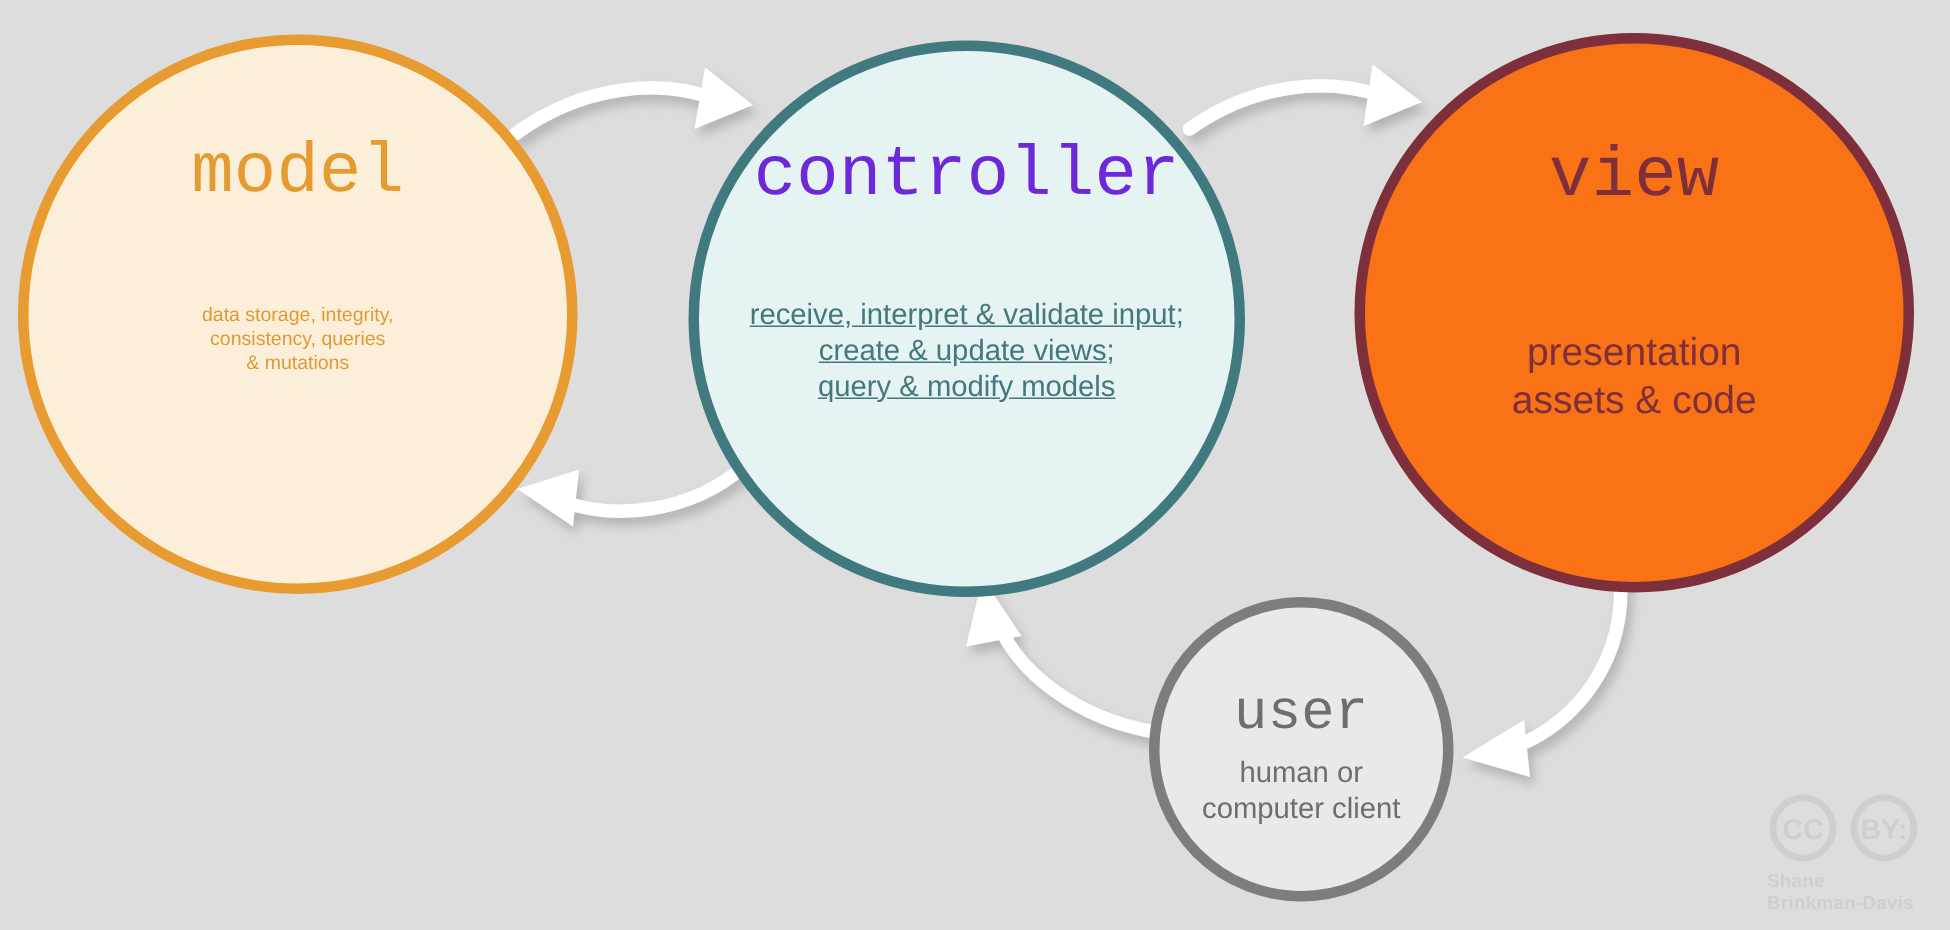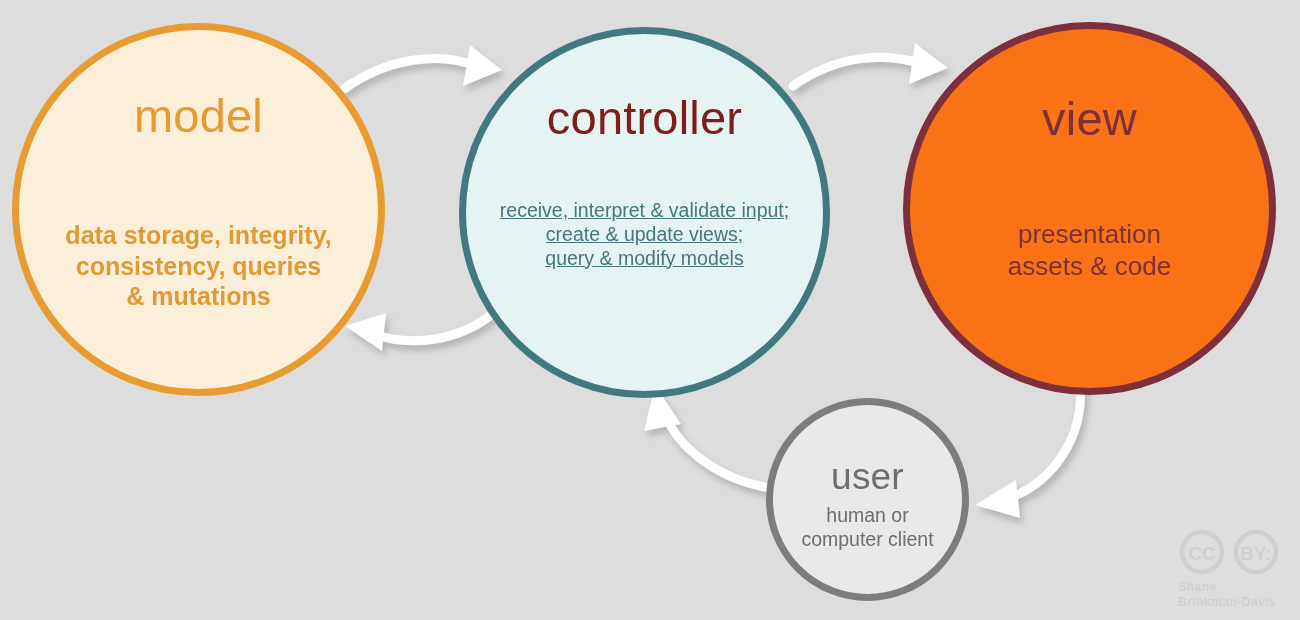--- a/index.html
+++ b/index.html
@@ -34,55 +34,55 @@
     box-sizing: border-box;
     display: flex;
     flex-direction: column;
     align-items: center;
     text-align: center;
   }
   .node .title {
     font-weight: normal;
     letter-spacing: 0.2px;
     line-height: 1;
+    font-family: Liberation Mono, monospace;
   }
   .node .desc {
     line-height: 1.22;
   }
 
   
   #node-model {
     left: 12px; top: 23px;
     width: 373px; height: 373px;
     border: 7px solid #e79b30;
     background: #fcefd9;
   }
   #node-model .title {
     margin-top: 62px;
     font-size: 47px;
     color: #e59b31;
   }
   #node-model .desc {
-    margin-top: 81px;
-    font-size: 25px;
+    margin-top: 63px;
+    font-size: 13px;
     color: #e09a35;
-    font-weight: bold;
   }
 
   
   #node-controller {
     left: 459px; top: 27px;
     width: 371px; height: 371px;
     border: 7px solid #407a7f;
     background: #e5f3f2;
   }
   #node-controller .title {
     margin-top: 60px;
     font-size: 47px;
-    color: #7f1d1d;
+    color: #6d28d9;
   }
   #node-controller .desc {
     margin-top: 58px;
     font-size: 19.5px;
     color: #44787d;
     text-decoration: underline;
   }
 
   
   #node-view {

